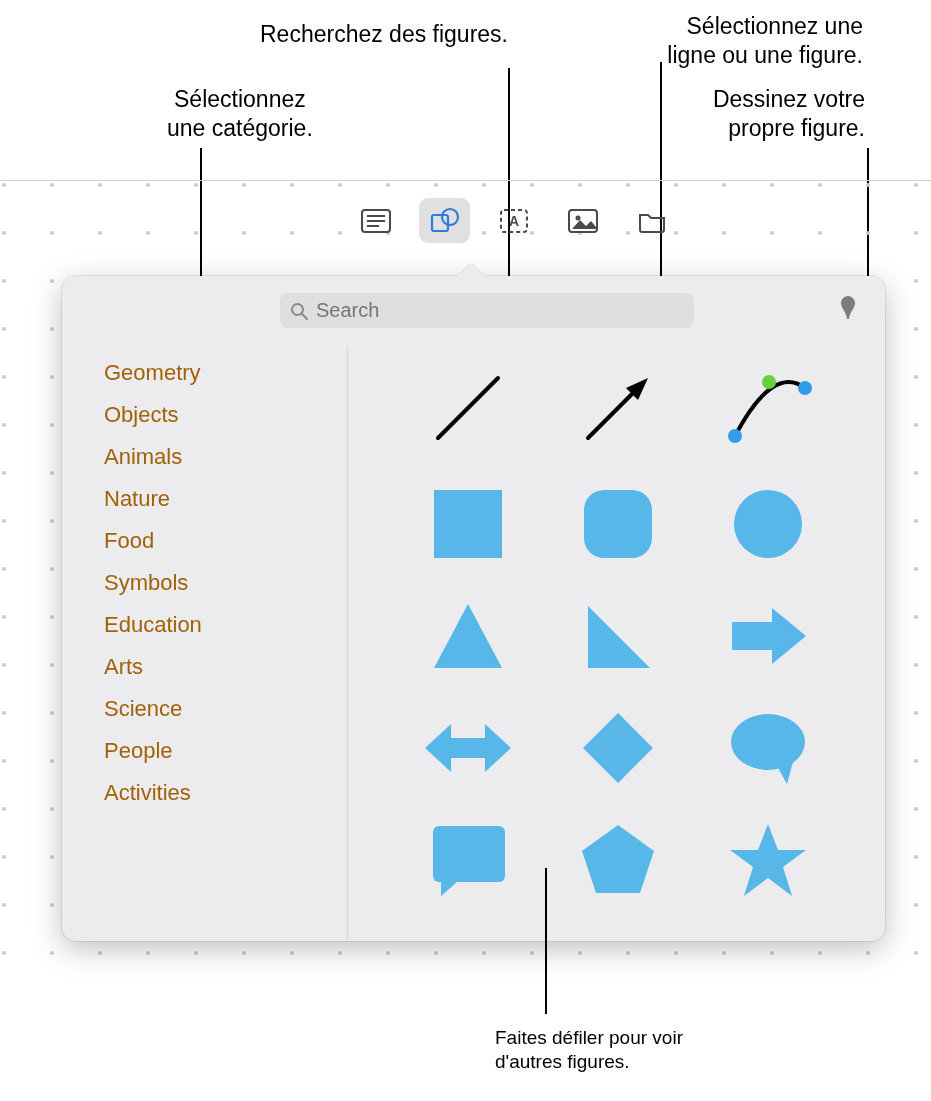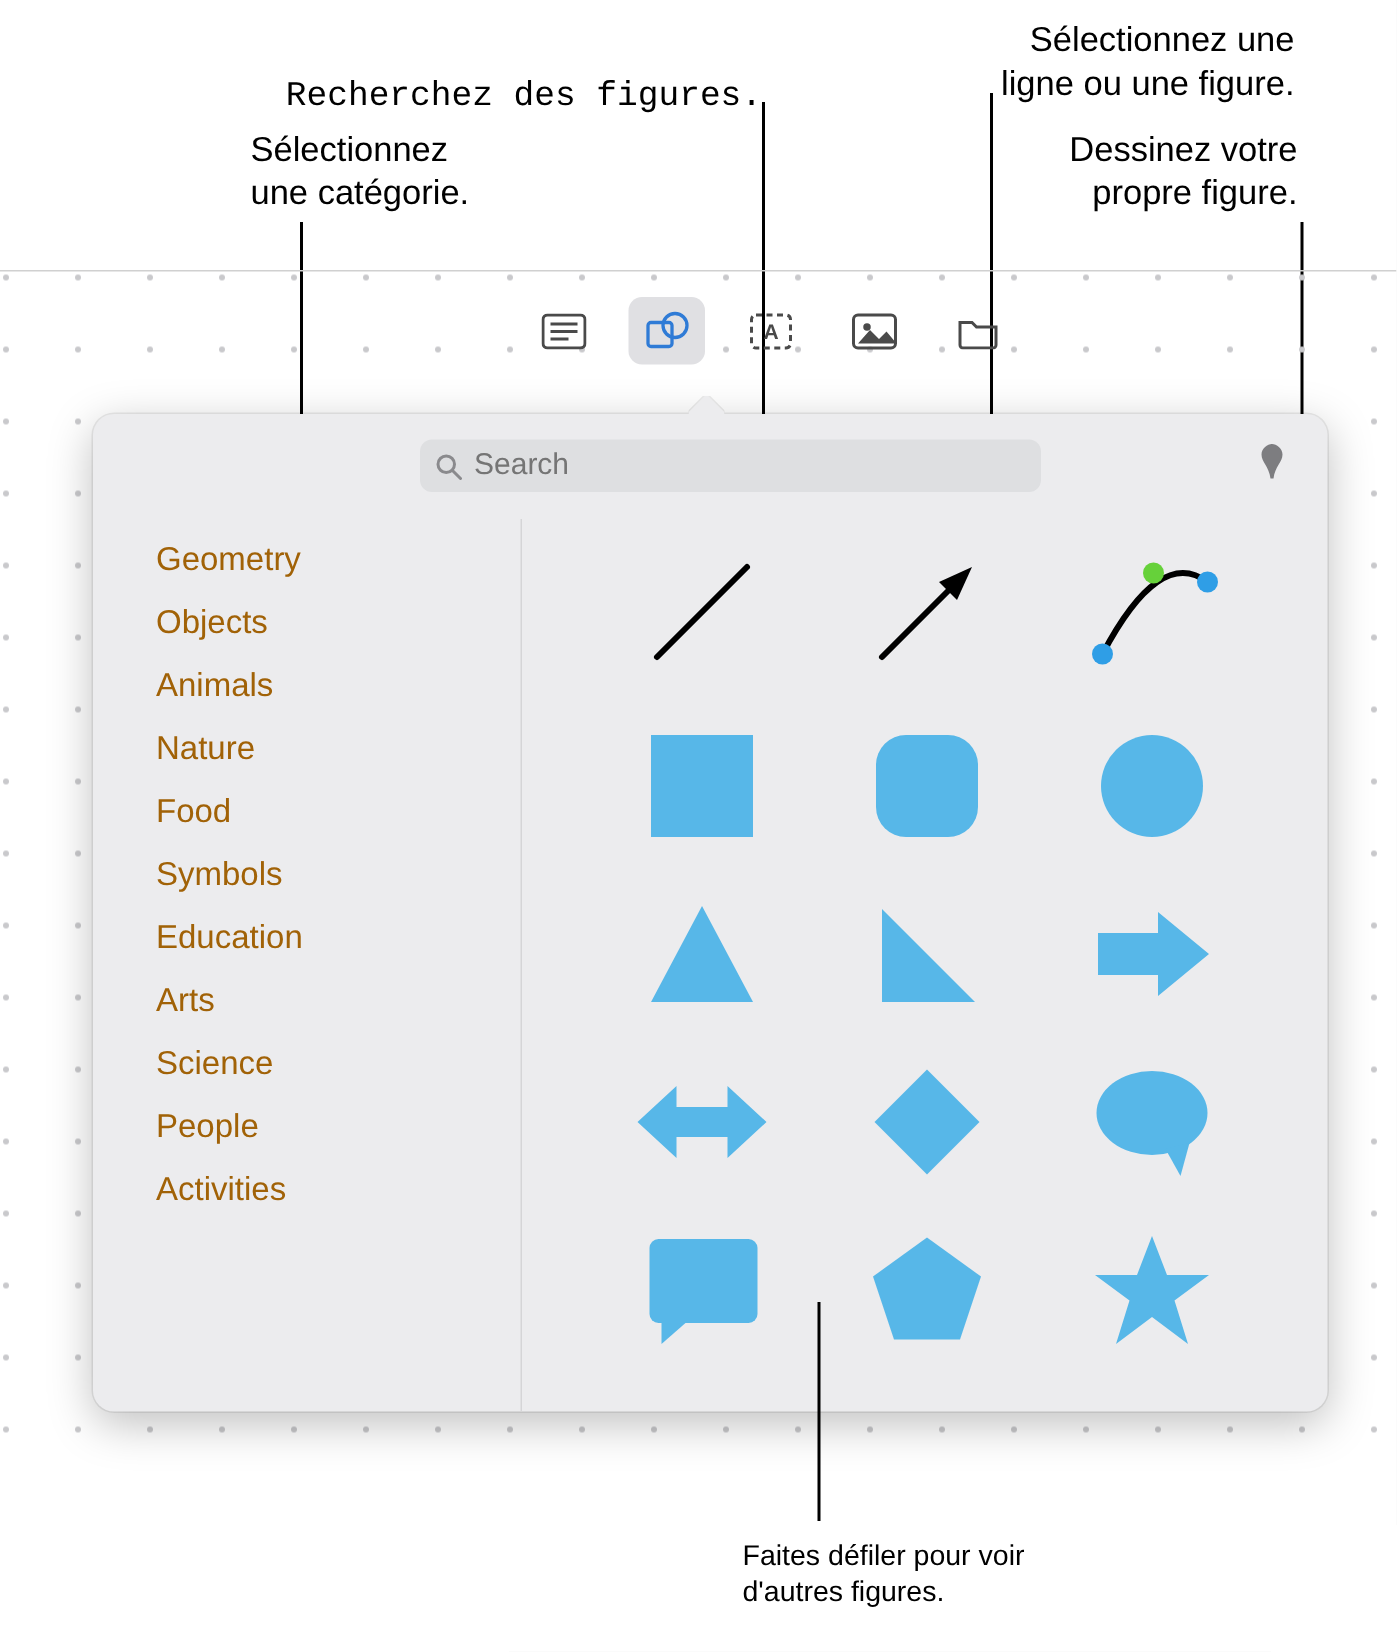--- a/index.html
+++ b/index.html
@@ -1,17 +1,17 @@
 <!DOCTYPE html>
 <html><head>
 <meta charset="utf-8">
 <style>
   html,body{margin:0;padding:0;font-family:-apple-system,Helvetica,Arial,sans-serif;background:#fff;color:#000;}
   .stage{position:relative;width:931px;height:1101px;overflow:hidden;}
-  .callout{position:absolute;font-size:23px;line-height:1.25;color:#000;}
+  .callout{position:absolute;font-size:23px;line-height:1.25;color:#000;text-align:center;}
   .callout.right{text-align:right;}
   .rule{position:absolute;left:0;top:180px;width:931px;height:0;border-top:1px solid #d0d0d0;}
   .dotcanvas{position:absolute;left:0;top:181px;width:931px;height:800px;}
   .toolbar{position:absolute;top:198px;left:350px;display:flex;gap:18px;align-items:center;}
   .tbtn{width:51px;height:45px;border-radius:9px;display:flex;align-items:center;justify-content:center;color:#4a4a4a;}
   .tbtn.active{background:#e0e0e3;color:#2f7bd6;}
   .popover{position:absolute;left:62px;top:276px;width:823px;height:665px;background:#ececee;border-radius:14px;box-shadow:0 8px 30px rgba(0,0,0,.25),0 0 0 1px rgba(0,0,0,.08);}
   .pop-arrow{position:absolute;top:-12px;left:397px;width:24px;height:12px;overflow:hidden;}
   .pop-arrow:before{content:"";position:absolute;left:2px;top:3px;width:20px;height:20px;background:#ececee;transform:rotate(45deg);box-shadow:0 0 0 1px rgba(0,0,0,.08);}
   .searchwrap{position:absolute;top:17px;left:218px;width:414px;height:35px;background:#dedfe1;border-radius:8px;display:flex;align-items:center;padding:0 10px;box-sizing:border-box;}
@@ -32,21 +32,21 @@
   .bracket{position:absolute;border-top:2px solid #000;height:0;}
   .bracket-v{position:absolute;border-left:2px solid #000;width:0;}
 </style>
 </head>
 <body>
 
 <div class="stage">
 
   <div class="callout" style="left:167px;top:85px;white-space:pre;">Sélectionnez
 une catégorie.</div>
-  <div class="callout right" style="left:188px;top:50px;width:320px;font-family:Liberation Mono, monospace;">Recherchez des figures.</div>
+  <div class="callout right" style="left:188px;top:20px;width:320px;">Recherchez des figures.</div>
   <div class="callout right" style="left:580px;top:12px;width:283px;white-space:pre;">Sélectionnez une
 ligne ou une figure.</div>
   <div class="callout right" style="left:630px;top:85px;width:235px;white-space:pre;">Dessinez votre
 propre figure.</div>
 
   <div class="callline" style="left:200px;top:148px;width:2px;height:222px;"></div>
   <div class="callline" style="left:508px;top:68px;width:2px;height:216px;"></div>
   <div class="callline" style="left:660px;top:62px;width:2px;height:284px;"></div>
   <div class="callline" style="left:867px;top:148px;width:2px;height:140px;"></div>
 

